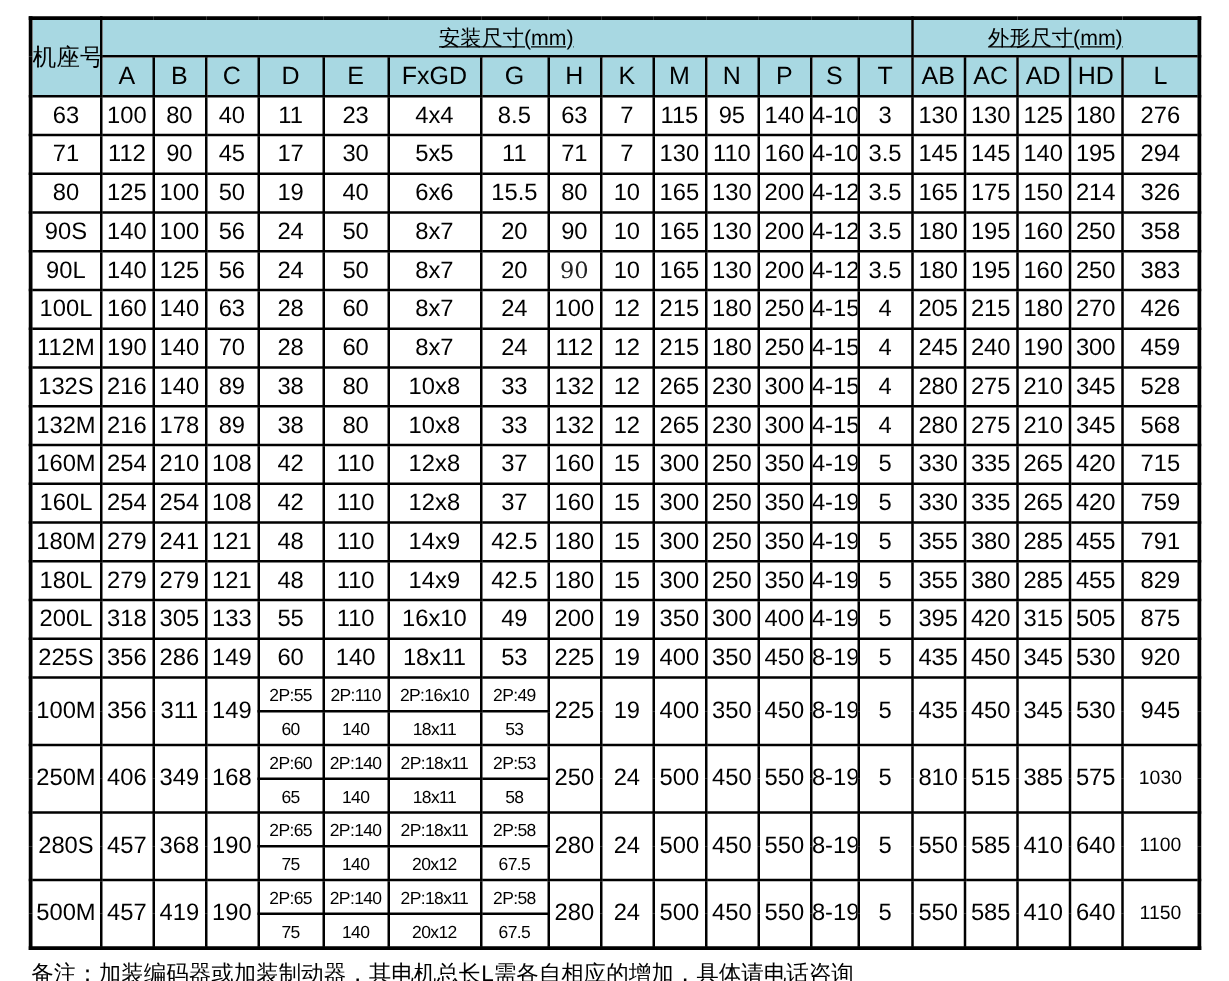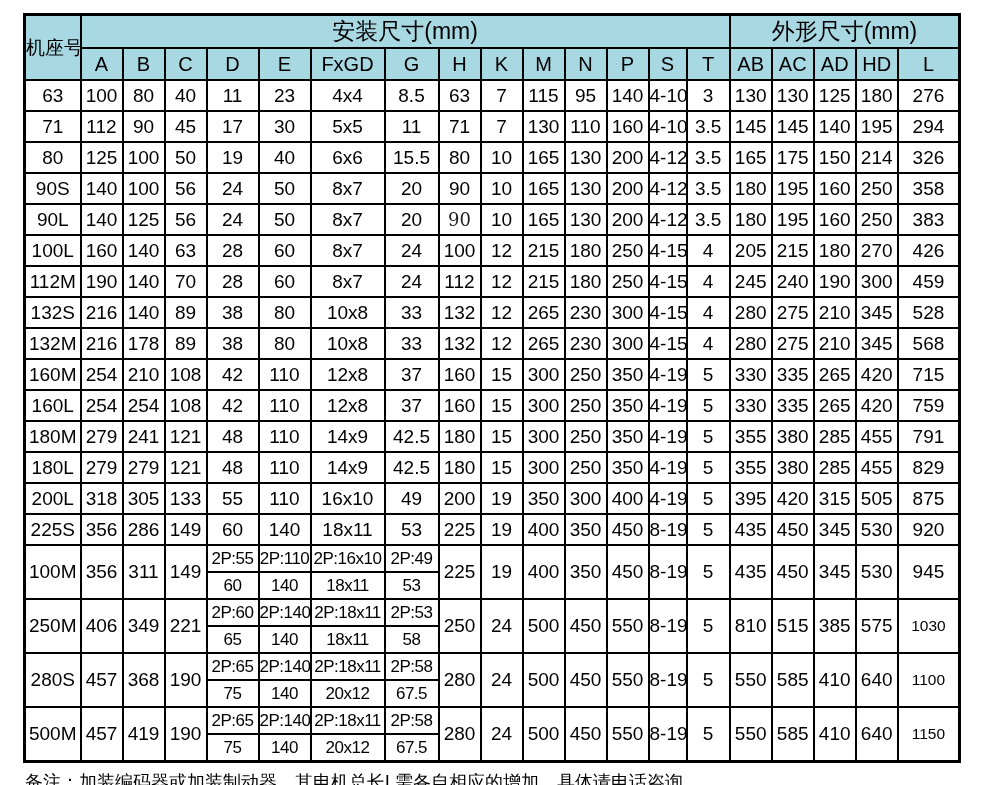--- a/index.html
+++ b/index.html
@@ -24,26 +24,26 @@
     text-align: center;
     vertical-align: middle;
     padding: 0;
     white-space: nowrap;
     overflow: hidden;
   }
   .dim-table thead th {
     background: #a8d8e2;
     font-weight: normal;
   }
-  .group-th { font-size: 23px; height: 28px; }
+  .group-th { font-size: 17px; height: 28px; text-decoration: underline; }
   .col-th   { font-size: 20px; height: 30px; }
   .frame-th { font-size: 19px; }
 
   .dim-table td { font-size: 19px; height: 29px; background: #fff; }
-  td.split  { font-size: 17px; height: 25px; letter-spacing: -0.5px; }
+  td.split  { font-size: 14px; height: 25px; letter-spacing: -0.5px; }
   td.serif  { font-family: "DejaVu Serif", serif; font-size: 18px; color: #222; }
   td.small  { font-size: 15.5px; margin-top: 39px; }
 
   .note {
     margin: 7px 0 0 2px;
     font-size: 18px;
     color: #000;
   }
 </style>
 </head>
@@ -457,21 +457,21 @@
         <tr>
           <td class="split">60</td>
           <td class="split">140</td>
           <td class="split">18x11</td>
           <td class="split">53</td>
         </tr>
         <tr>
           <td rowspan="2">250M</td>
           <td rowspan="2">406</td>
           <td rowspan="2">349</td>
-          <td rowspan="2">221</td>
+          <td rowspan="2">168</td>
           <td class="split">2P:60</td>
           <td class="split">2P:140</td>
           <td class="split">2P:18x11</td>
           <td class="split">2P:53</td>
           <td rowspan="2">250</td>
           <td rowspan="2">24</td>
           <td rowspan="2">500</td>
           <td rowspan="2">450</td>
           <td rowspan="2">550</td>
           <td rowspan="2">8-19</td>

